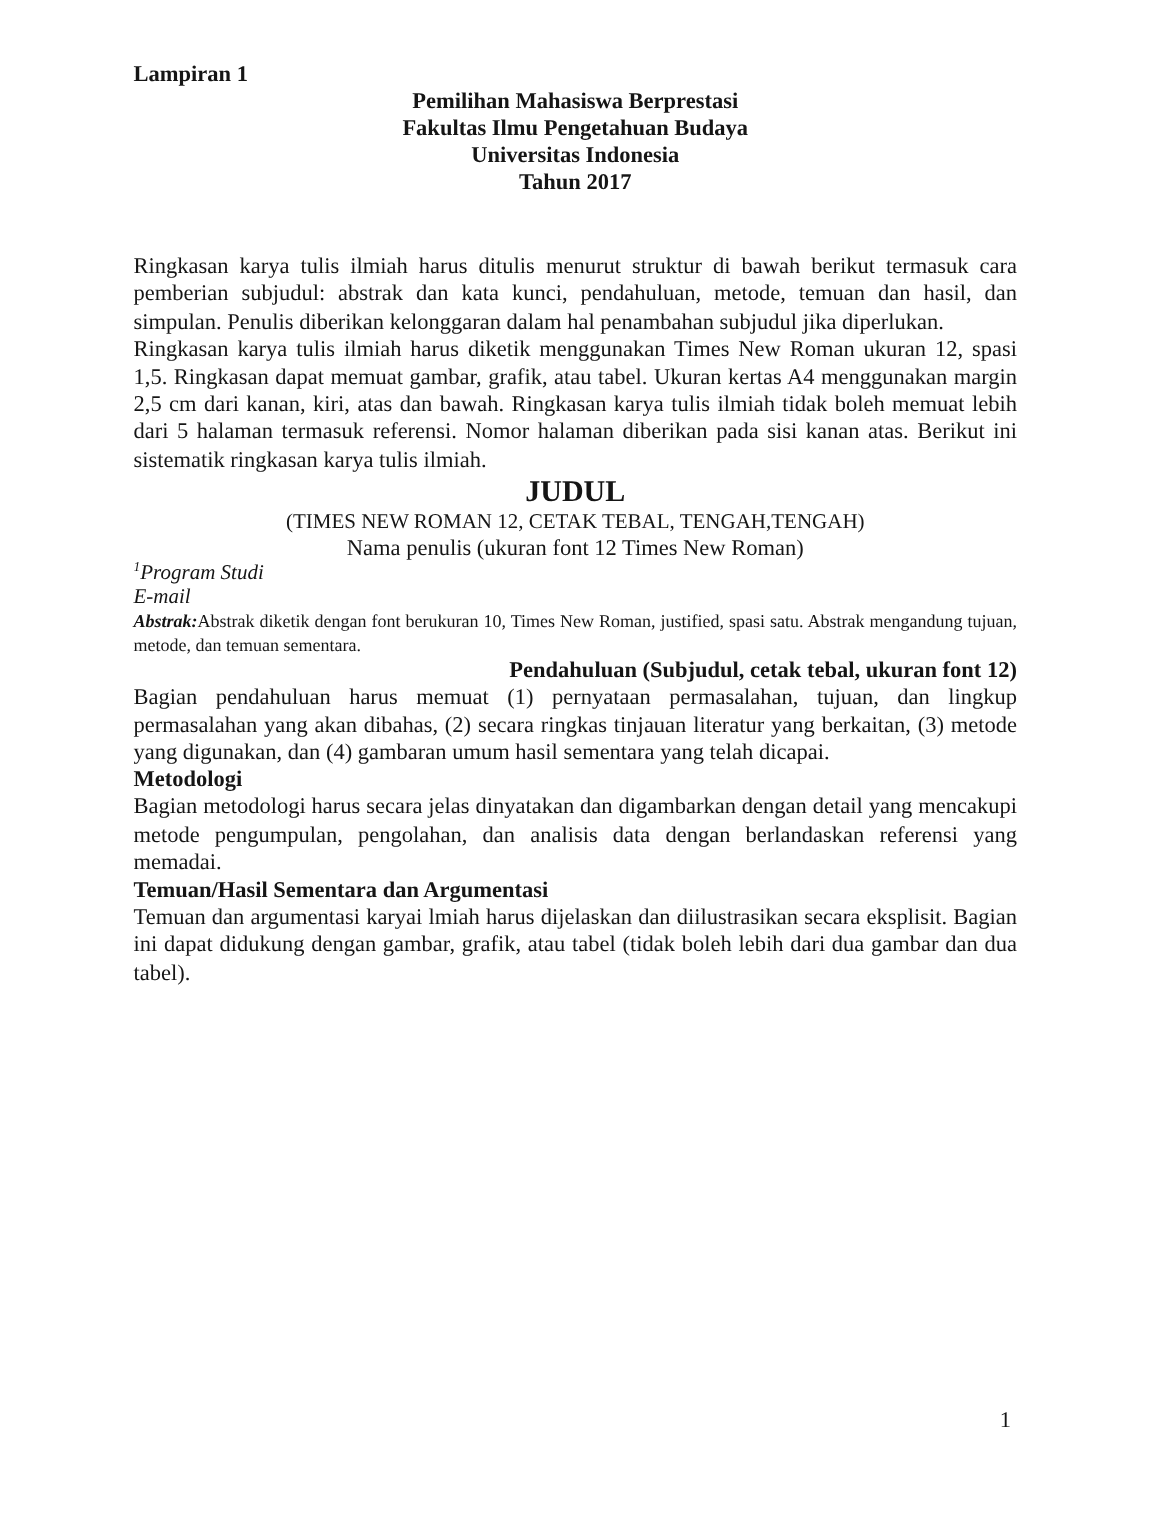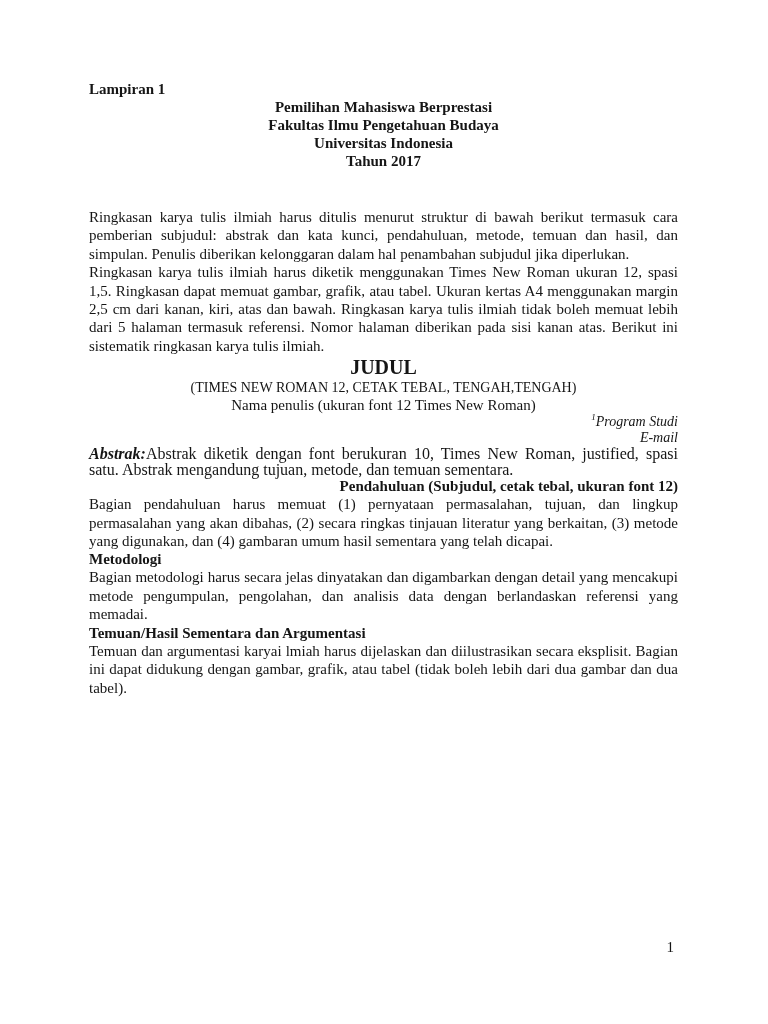--- a/index.html
+++ b/index.html
@@ -9,21 +9,21 @@
   }
   .page {
     position: relative;
     width: 768px;
     height: 1024px;
     margin: 0 auto;
     background: #ffffff;
     color: #151515;
     font-family: "Liberation Serif", "DejaVu Serif", serif;
     box-sizing: border-box;
-    padding: 80px 90px 0 89px;
+    padding: 41px 90px 0 89px;
     overflow: hidden;
   }
   .page p { margin: 0; }
 
   .lampiran {
     font-size: 15px;
     font-weight: bold;
     line-height: 18px;
     margin-bottom: 16px;
   }
@@ -58,31 +58,31 @@
     line-height: 17px;
     margin-top: 3px;
   }
   .author-line {
     text-align: center;
     font-size: 15px;
     line-height: 18px;
     margin-top: 14px;
   }
   .program-line, .email-line {
-    text-align: right;
+    text-align: left;
     font-style: italic;
     font-size: 14px;
     line-height: 16px;
   }
   .program-line sup {
     font-size: 9px;
     line-height: 0;
   }
   .abstract {
-    font-size: 16px;
+    font-size: 12px;
     line-height: 15.5px;
     text-align: justify;
     margin-top: 13px;
   }
   .abstract .bi {
     font-weight: bold;
     font-style: italic;
   }
   .subheading-gap {
     margin-top: 38px;

